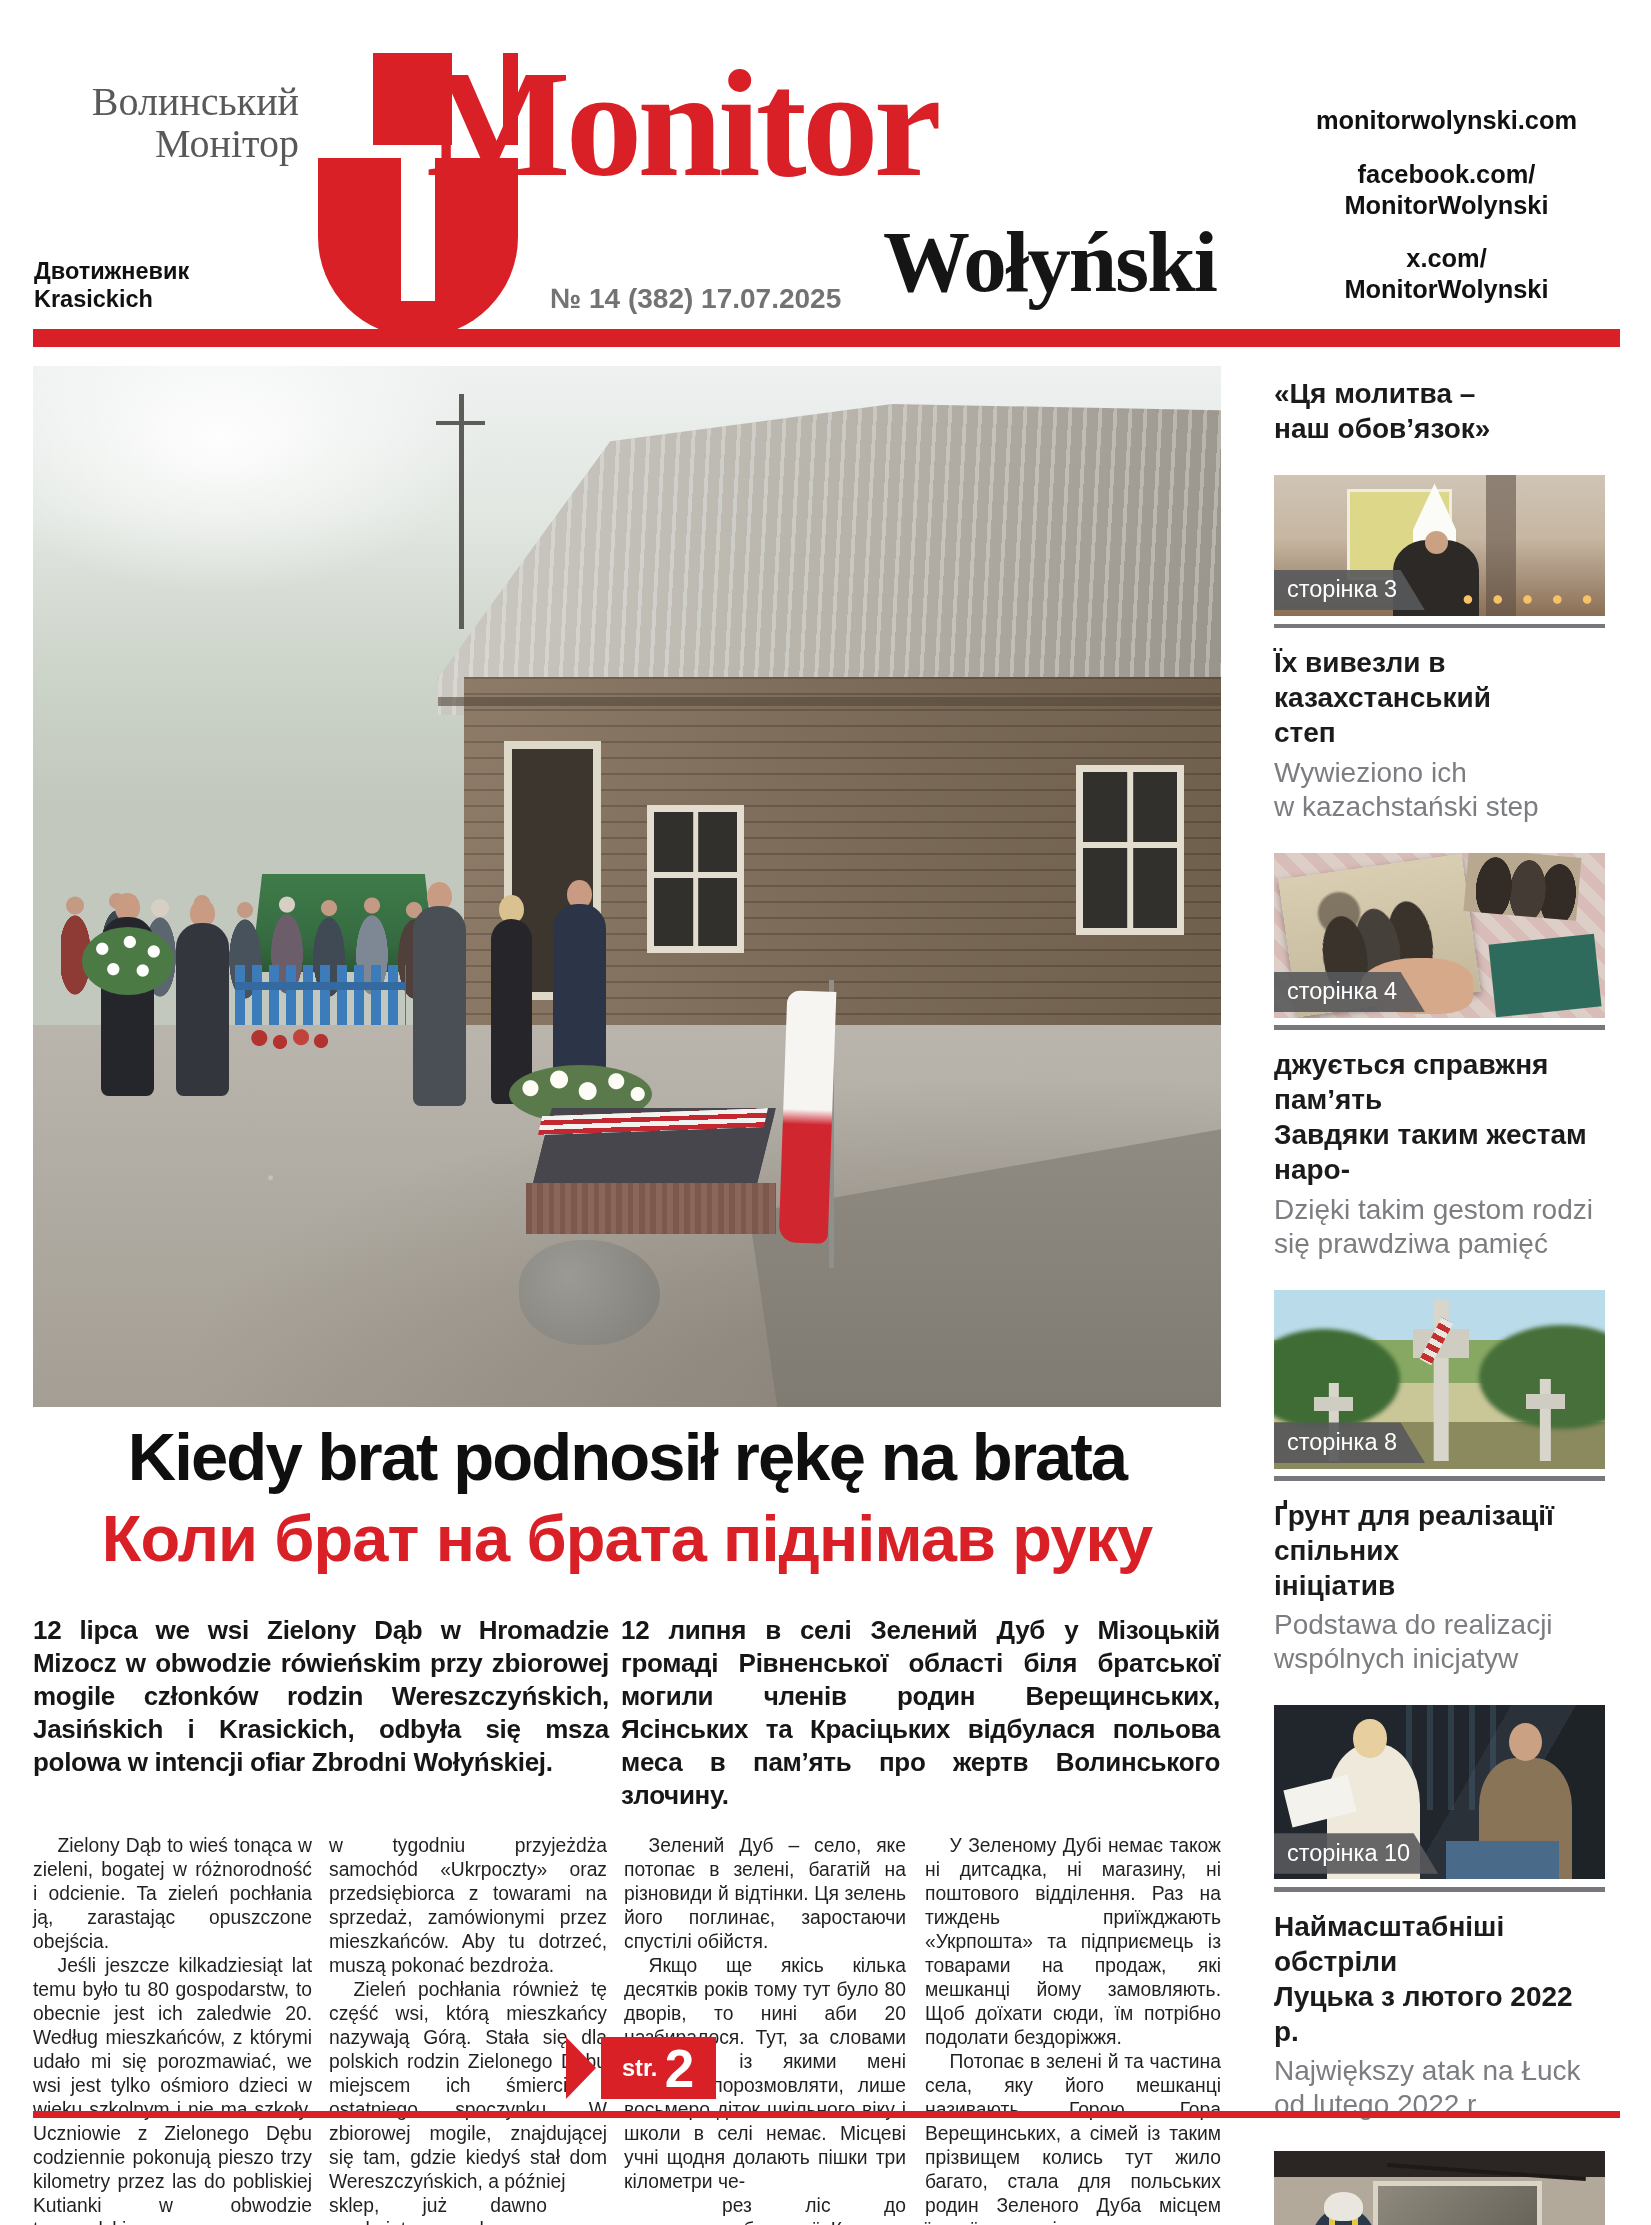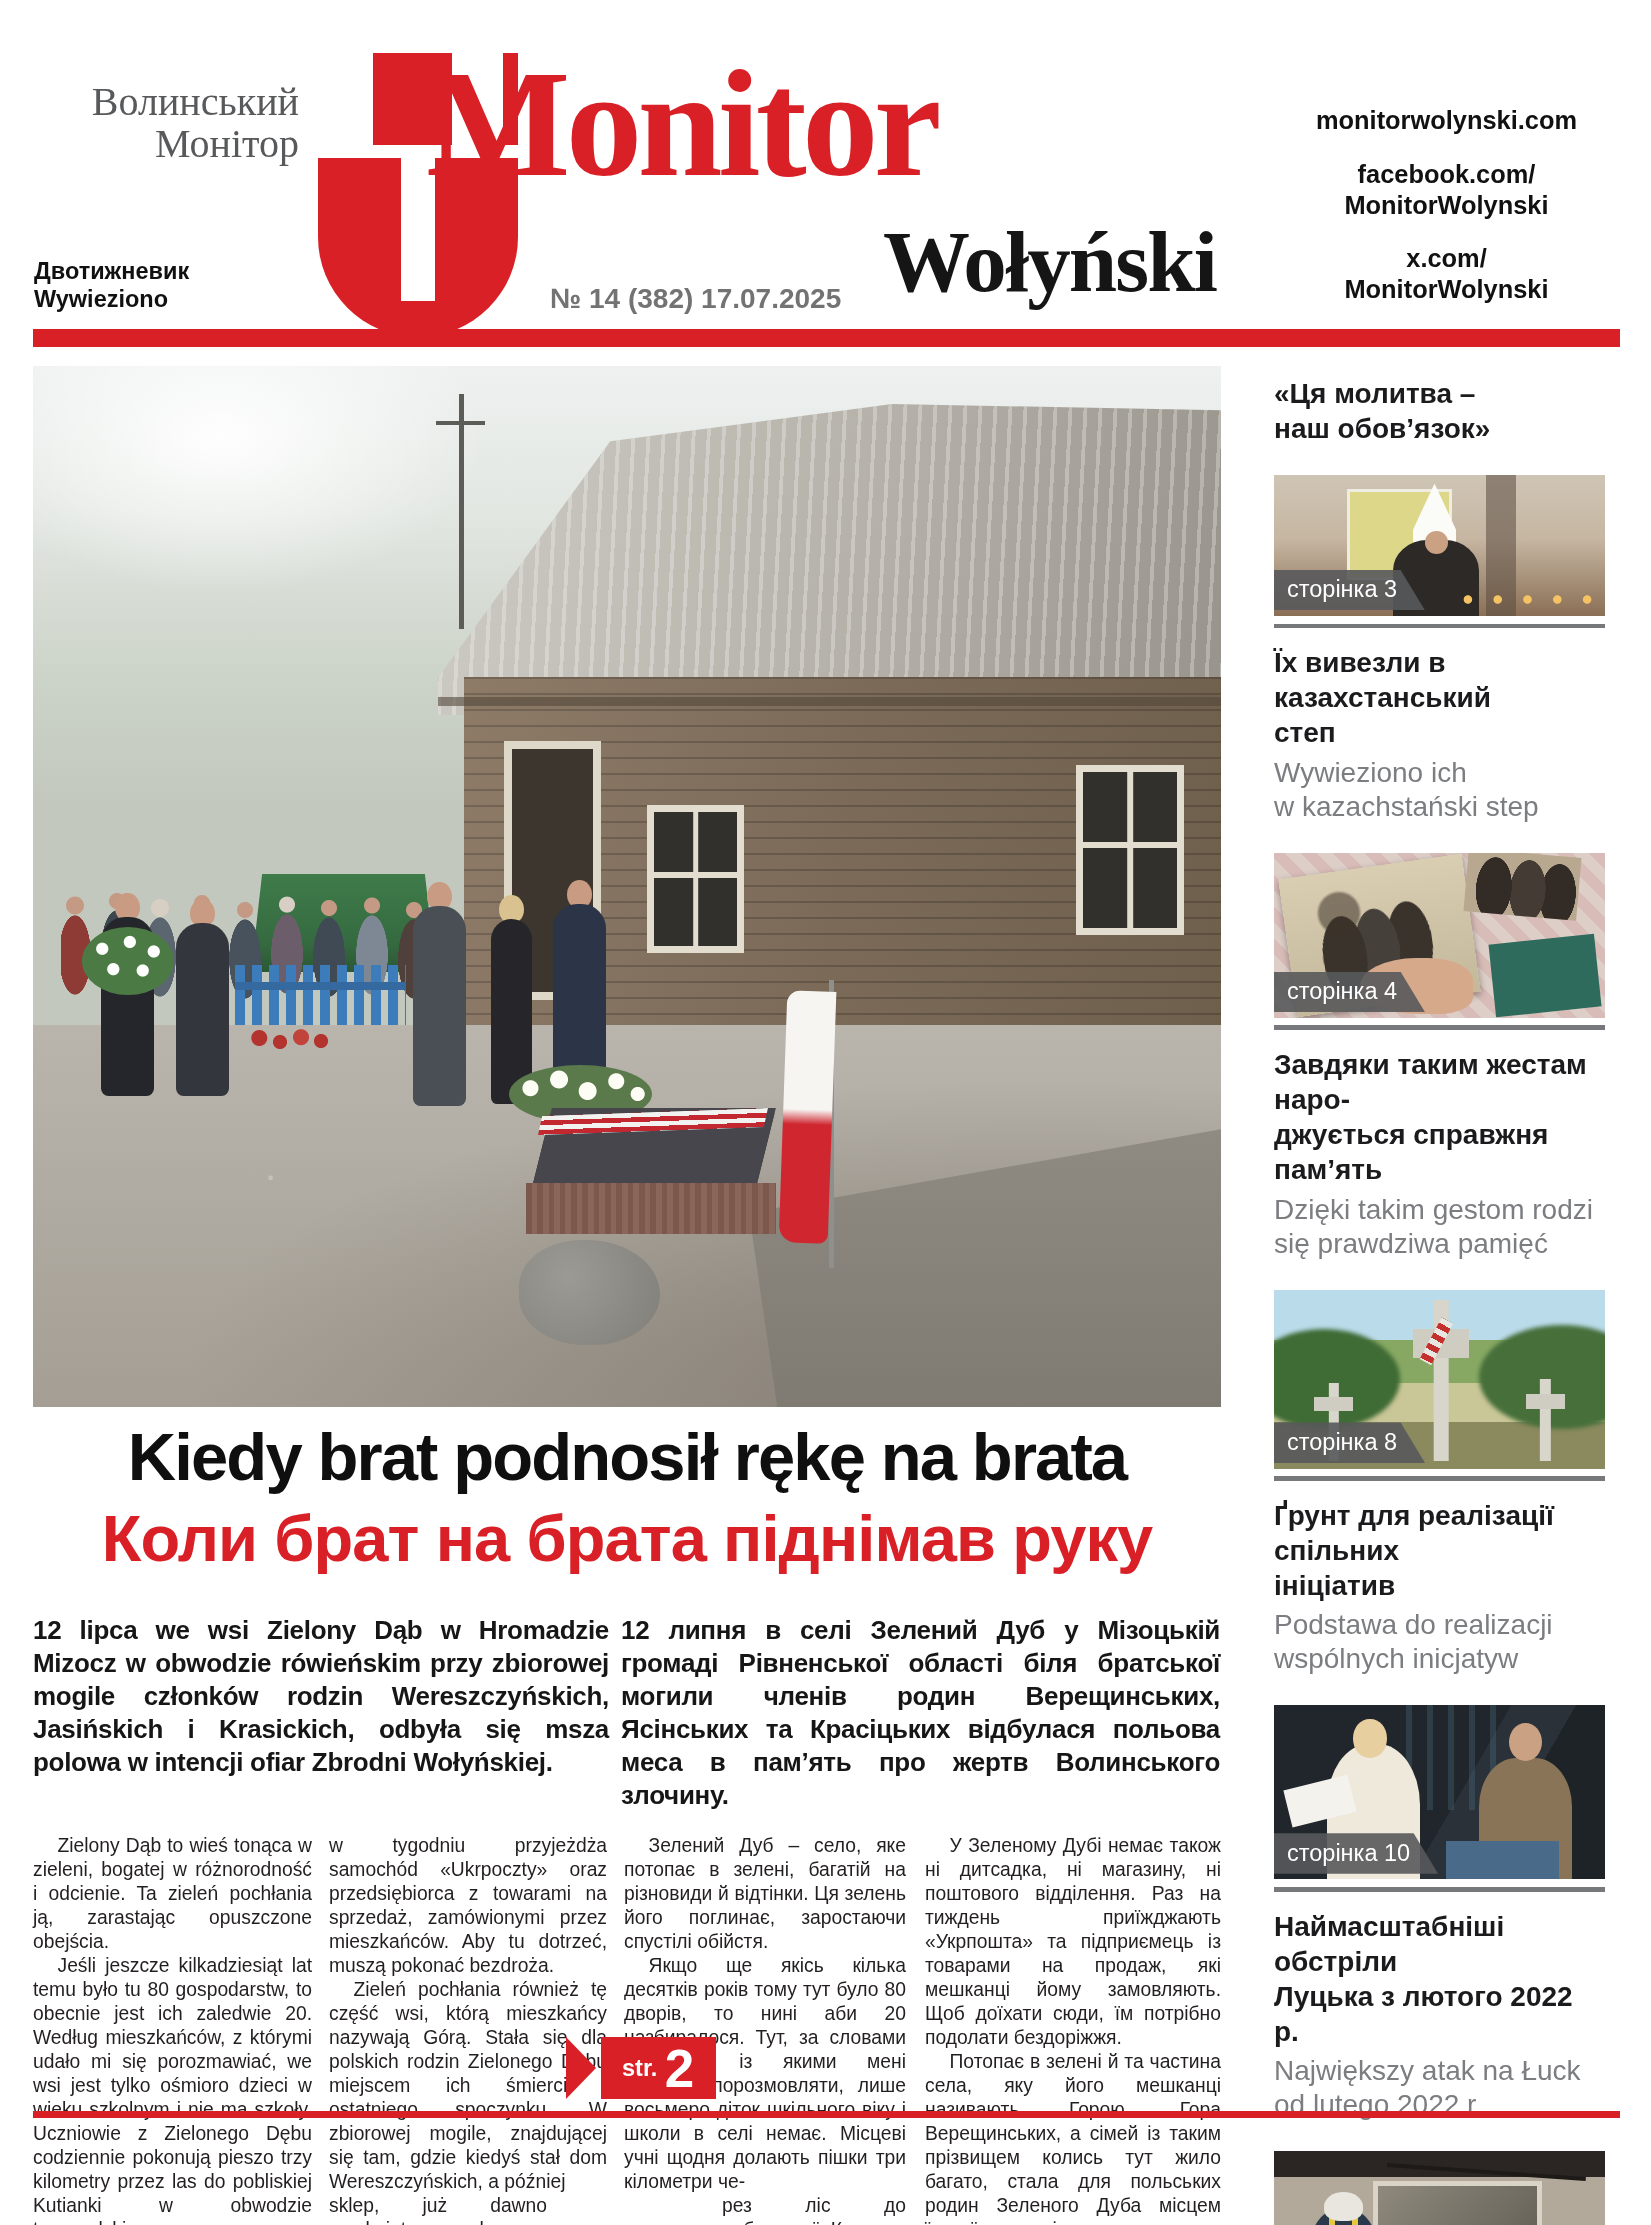--- a/index.html
+++ b/index.html
@@ -242,21 +242,21 @@
 <body>
 
 <div class="page">
 
   <div class="brand-cyr">
     <div>Волинський</div>
     <div>Монітор</div>
   </div>
   <div class="frequency">
     <div>Двотижневик</div>
-    <div>Wywieziono</div>
+    <div>Krasickich</div>
   </div>
   <div class="logo">
     <div class="logo-top"></div>
     <div class="logo-right-bar"></div>
     <div class="logo-bowl">
       <div class="logo-stripe"></div>
     </div>
   </div>
   <div class="title-main">Monitor</div>
   <div class="issue">№ 14 (382) 17.07.2025</div>
@@ -394,22 +394,22 @@
         <div class="p2-second"></div>
         <div class="p2-green"></div>
         <div class="p2-hand"></div>
         <div class="sb-badge">сторінка 4</div>
       </div>
     </div>
     <div class="sb-divider"></div>
 
     <div class="sb-item">
       <div class="sb-title">
+        <div>джується справжня пам’ять</div>
         <div>Завдяки таким жестам наро-</div>
-        <div>джується справжня пам’ять</div>
       </div>
       <div class="sb-sub">
         <div>Dzięki takim gestom rodzi</div>
         <div>się prawdziwa pamięć</div>
       </div>
       <div class="sb-photo photo3">
         <div class="p3-bush-l"></div>
         <div class="p3-bush-r"></div>
         <div class="cross cross-c">
             <div class="v"></div>

